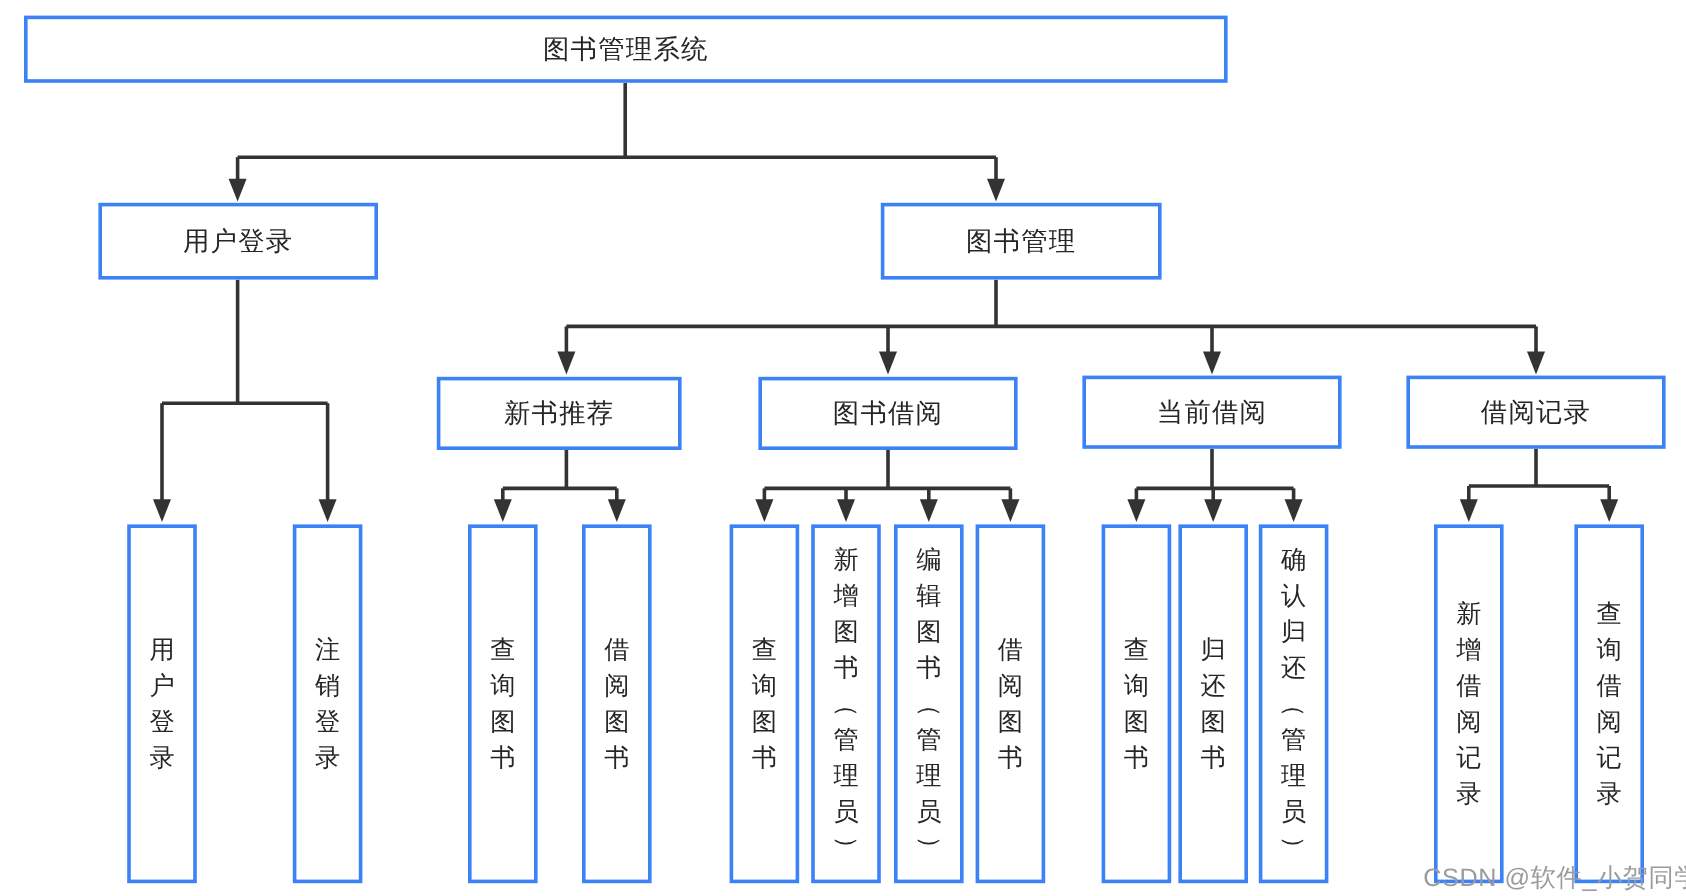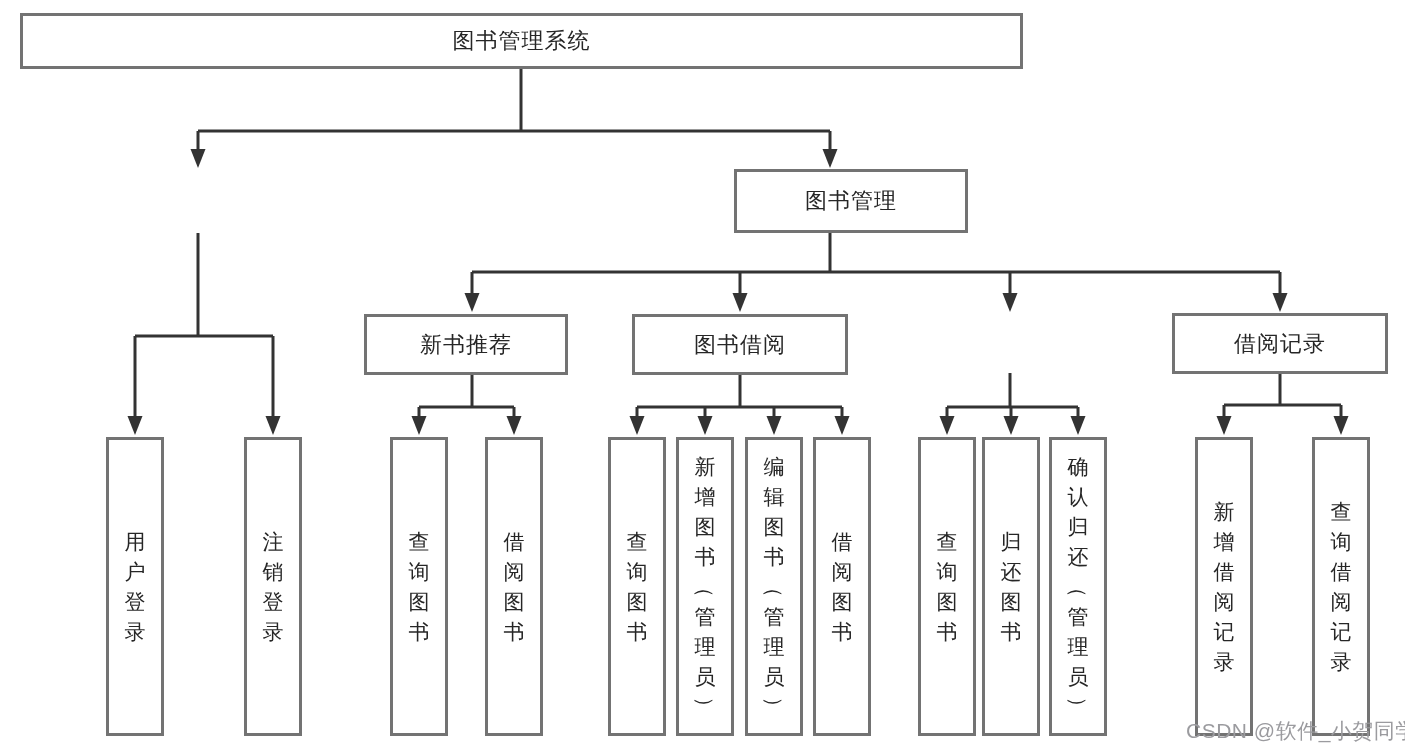--- a/index.html
+++ b/index.html
@@ -7,21 +7,21 @@
     position:relative;
     width:1405px;height:747px;
     background:#ffffff;
     font-family:"Liberation Sans","DejaVu Sans",sans-serif;
     overflow:hidden;
   }
   #connectors{position:absolute;left:0;top:0;width:1405px;height:747px;}
   .node{
     position:absolute;
     box-sizing:border-box;
-    border:3px solid #737373;
+    border:3px solid #3b82f6;
     background:#ffffff;
     color:#262626;
     display:flex;
     align-items:center;
     justify-content:center;
   }
   .hlabel{font-size:22px;letter-spacing:1px;white-space:nowrap;}
   .vbox{flex-direction:column;}
   .vchar{display:block;height:30px;line-height:30px;width:100%;text-align:center;font-size:21px;}
   .vpunct{transform:rotate(90deg);}
@@ -103,24 +103,26 @@
       <polygon points="939.5,416 954.5,416 947,435"></polygon>
       <polygon points="1003.5,416 1018.5,416 1011,435"></polygon>
       <polygon points="1070.5,416 1085.5,416 1078,435"></polygon>
       <polygon points="1216.5,416 1231.5,416 1224,435"></polygon>
       <polygon points="1333.5,416 1348.5,416 1341,435"></polygon>
     </g>
   </svg>
 
   <div class="node hlabel" style="left:20px;top:13px;width:1003px;height:56px;">图书管理系统</div>
 
+  <div class="node hlabel" style="left:82px;top:169px;width:233px;height:64px;">用户登录</div>
   <div class="node hlabel" style="left:734px;top:169px;width:234px;height:64px;">图书管理</div>
 
   <div class="node hlabel" style="left:364px;top:314px;width:204px;height:61px;">新书推荐</div>
   <div class="node hlabel" style="left:632px;top:314px;width:216px;height:61px;">图书借阅</div>
+  <div class="node hlabel" style="left:902px;top:313px;width:216px;height:61px;">当前借阅</div>
   <div class="node hlabel" style="left:1172px;top:313px;width:216px;height:61px;">借阅记录</div>
 
   <div class="node vbox" style="left:106px;top:437px;width:58px;height:299px;">
       <span class="vchar">用</span>
       <span class="vchar">户</span>
       <span class="vchar">登</span>
       <span class="vchar">录</span>
     </div>
   <div class="node vbox" style="left:244px;top:437px;width:58px;height:299px;">
       <span class="vchar">注</span>

